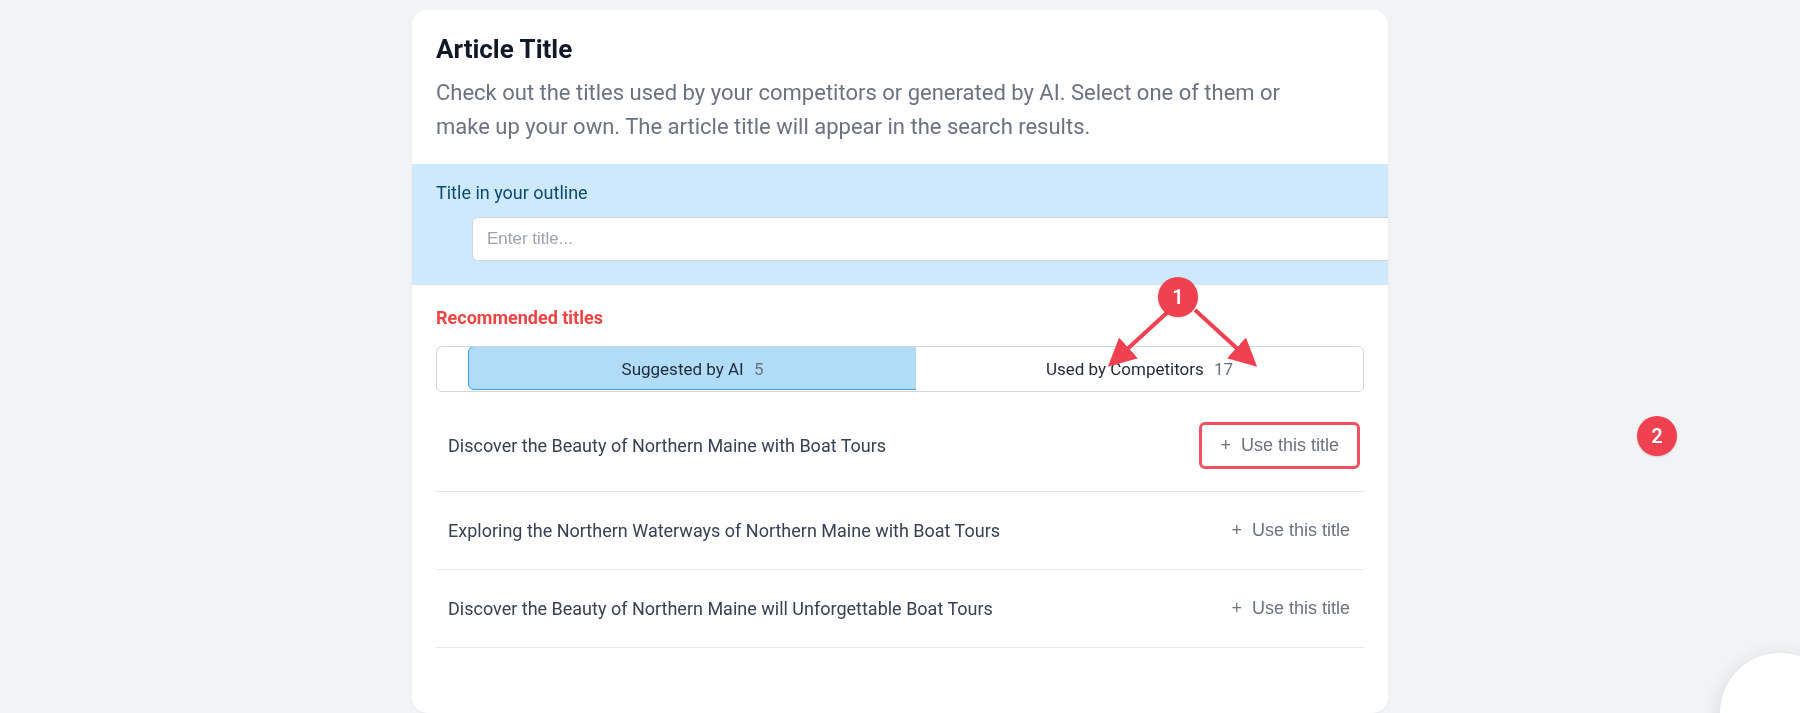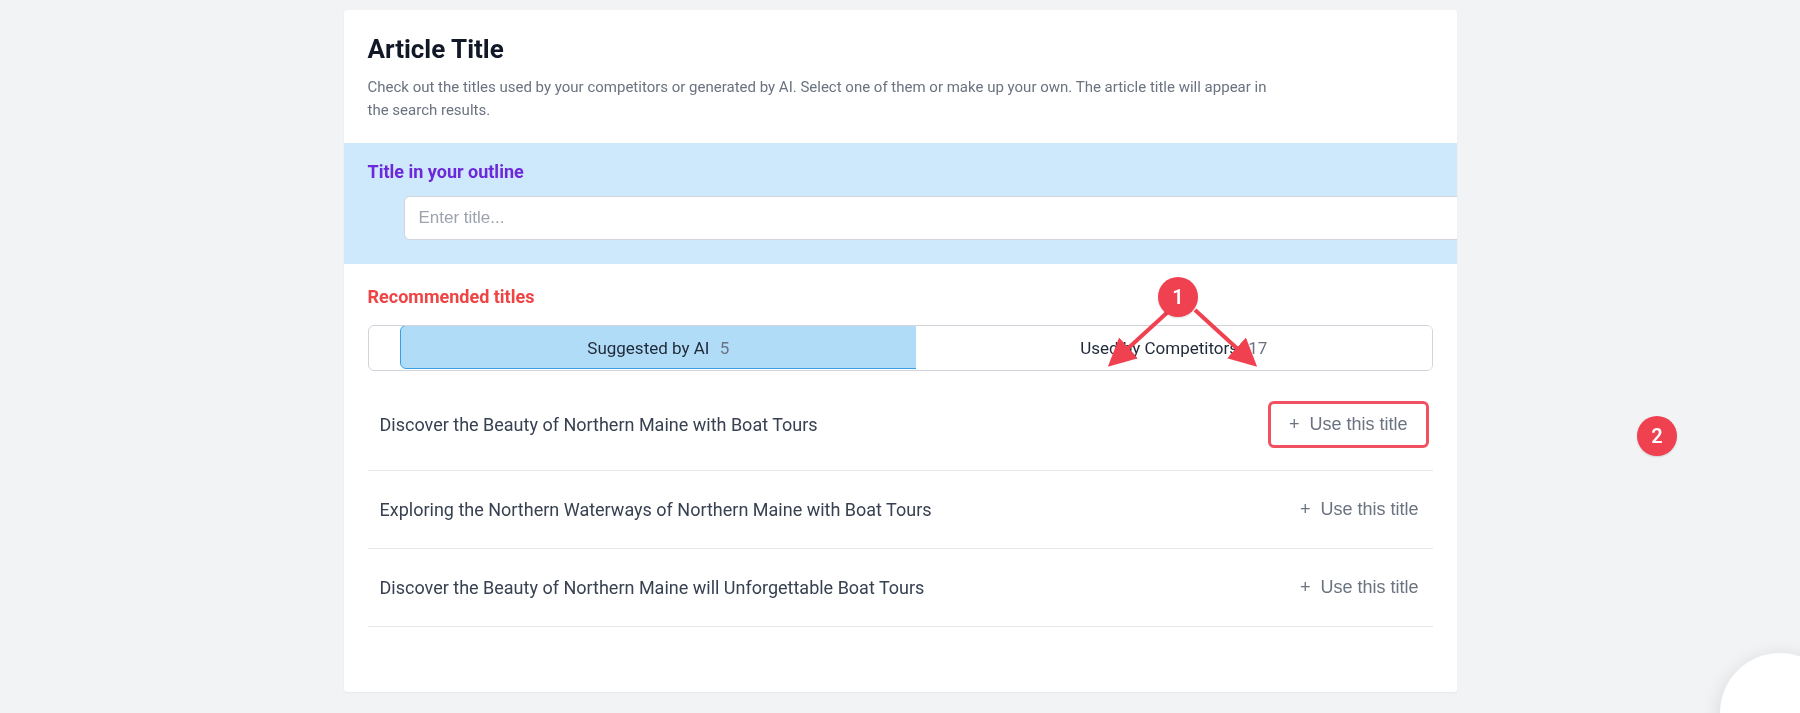--- a/index.html
+++ b/index.html
@@ -11,50 +11,50 @@
     color: #1f2937;
   }
   .page {
     width: 1800px;
     min-height: 713px;
     background: #f1f3f5;
     position: relative;
     padding-top: 10px;
   }
   .card {
-    width: 1113px;
+    width: 976px;
     margin: 0 auto;
     background: #ffffff;
-    border-radius: 3px;
+    border-radius: 15px;
     box-shadow: 0 1px 2px rgba(0,0,0,0.05);
     overflow: hidden;
   }
   .card-top {
     padding: 24px 24px 20px 24px;
   }
   .heading {
     font-size: 26px;
     font-weight: 700;
     color: #111827;
     margin-bottom: 12px;
   }
   .sub {
-    font-size: 15px;
+    font-size: 22px;
     line-height: 1.55;
     color: #6b7280;
     max-width: 900px;
   }
   .blue-band {
     background: #cfe9fc;
     padding: 18px 24px 24px 24px;
   }
   .blue-label {
     font-size: 18px;
-    font-weight: 700;
-    color: #6d28d9;
+    font-weight: 400;
+    color: #0c4a6e;
     margin-bottom: 14px;
   }
   .title-input {
     width: 100%;
     height: 44px;
     border: 1px solid #d1d5db;
     border-radius: 6px;
     background: #ffffff;
     padding: 0 14px;
     font-size: 17px;

